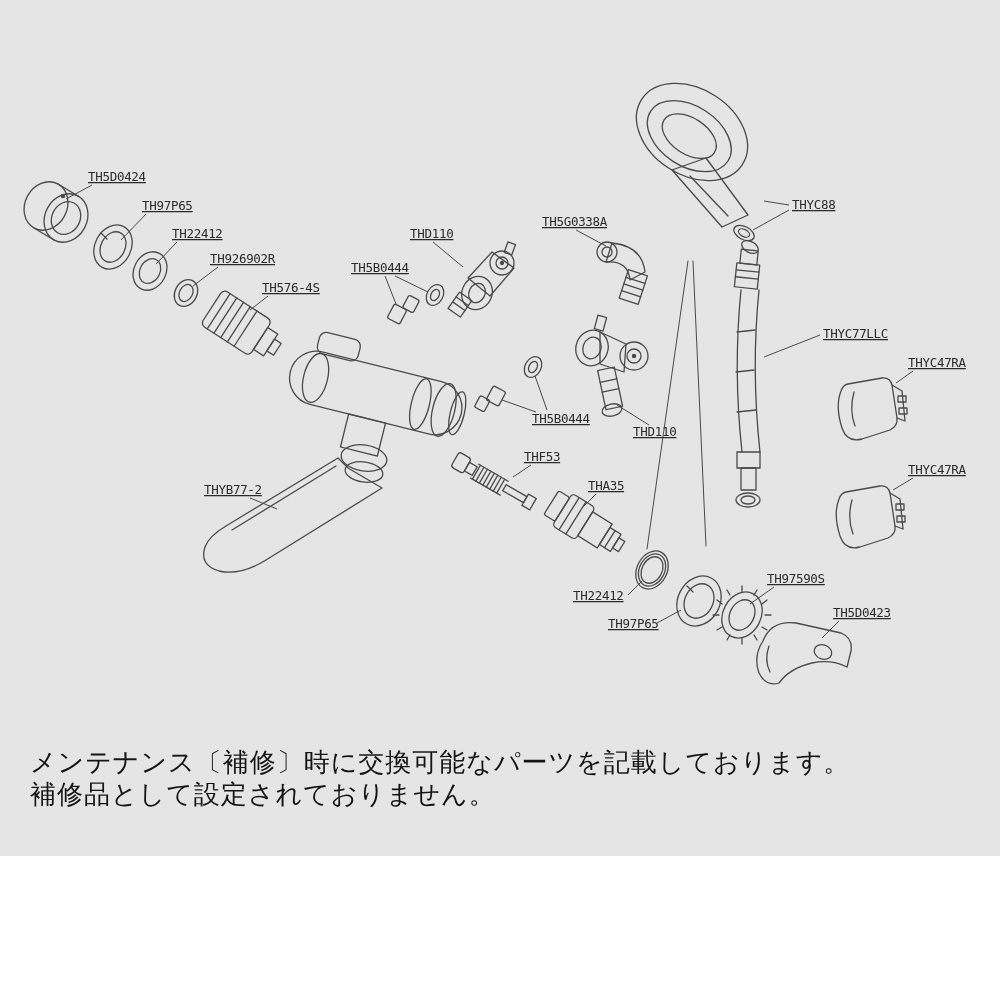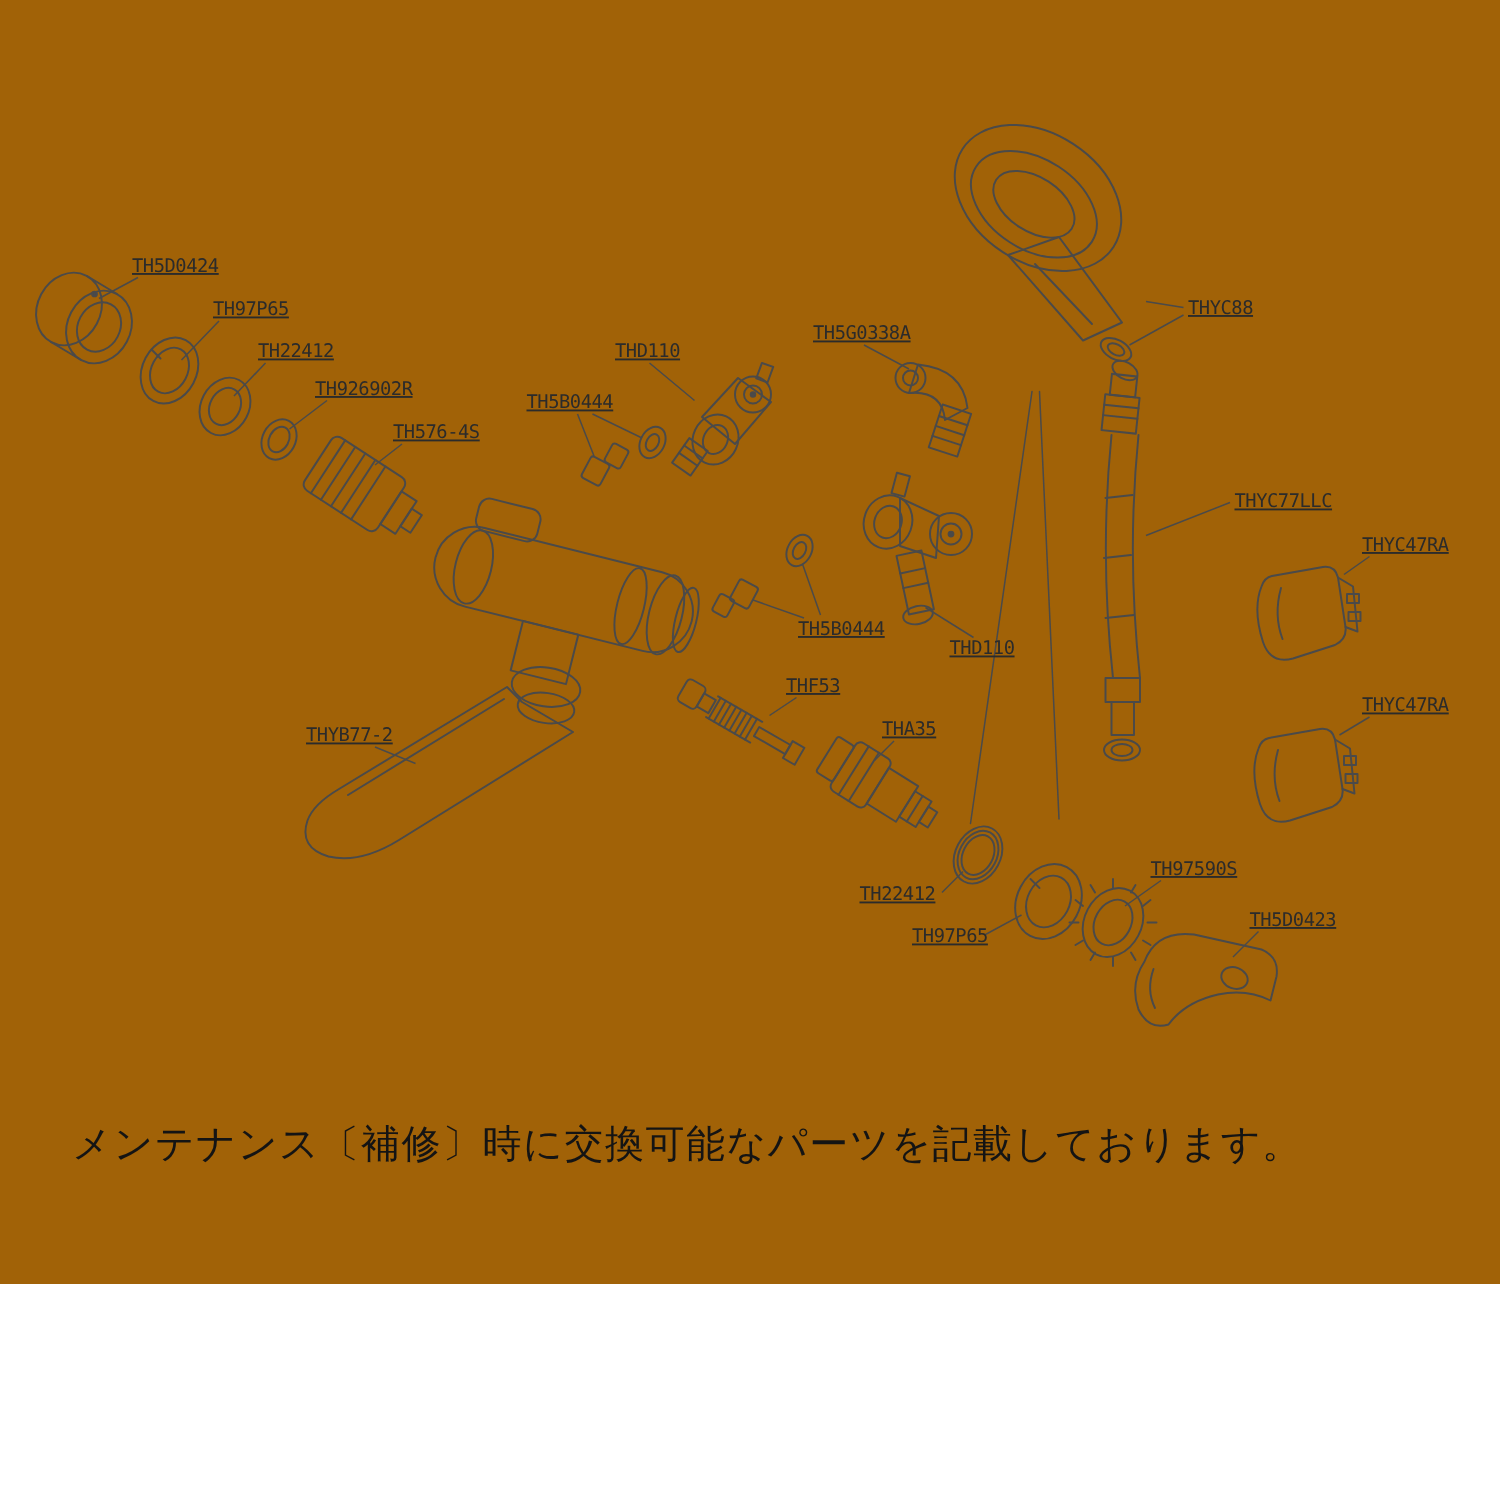--- a/index.html
+++ b/index.html
@@ -1,24 +1,24 @@
 <!DOCTYPE html>
 <html><head>
 <meta charset="utf-8">
 <style>
   html,body { margin:0; padding:0; background:#ffffff; }
   body { width:1000px; height:1000px; font-family:"Liberation Sans", sans-serif; }
-  .canvas { position:relative; width:1000px; height:856px; background:#a16207; overflow:hidden; }
+  .canvas { position:relative; width:1000px; height:856px; background:#e5e5e5; overflow:hidden; }
   svg { display:block; }
   .draw { fill:none; stroke:#4a4a4a; stroke-width:1.3; stroke-linejoin:round; stroke-linecap:round; }
   .thin { stroke-width:1; }
   .part-label { font:12.5px "DejaVu Sans Mono", monospace; fill:#2b2b2b; stroke:none; text-decoration:underline; letter-spacing:-0.3px; }
   .ldr { stroke:#4a4a4a; stroke-width:1; fill:none; }
   .footer { position:absolute; left:30px; top:746px; font-size:26px; line-height:32px; color:#141414; letter-spacing:1px; font-family:"Liberation Sans", sans-serif; }
-  .footer div { white-space:nowrap;margin-left:18px; }
+  .footer div { white-space:nowrap; }
 </style>
 </head>
 <body>
 
 <div class="canvas">
 
   <svg width="1000" height="730" viewBox="0 0 1000 730">
 
     <g class="draw">
 
@@ -339,15 +339,16 @@
 
       <g>
         <line class="ldr" x1="839" y1="621" x2="822" y2="638"></line>
         <text class="part-label" x="833" y="617">TH5D0423</text>
       </g>
     </g>
   </svg>
 
   <div class="footer">
     <div>メンテナンス〔補修〕時に交換可能なパーツを記載しております。</div>
+    <div>補修品として設定されておりません。</div>
   </div>
 
 </div>
 
 </body></html>

